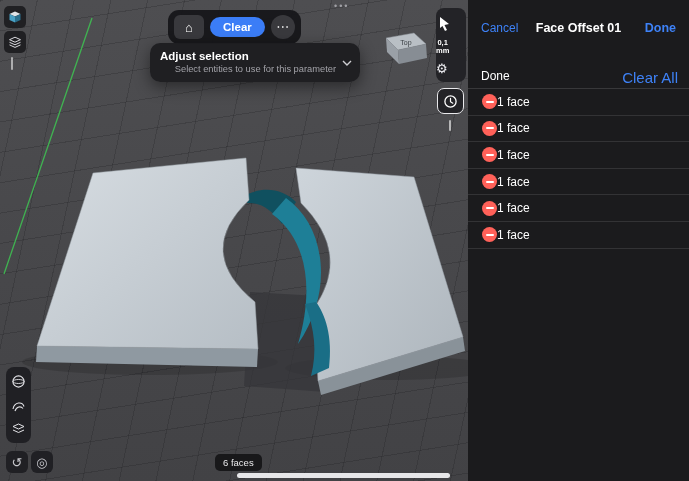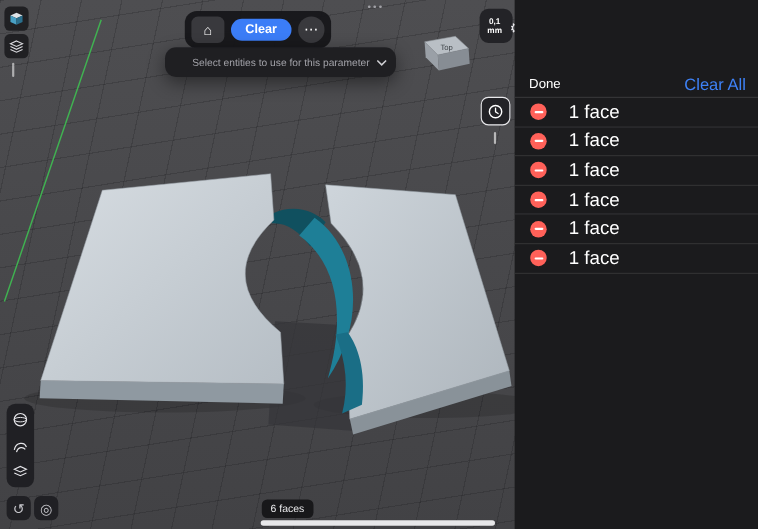--- a/index.html
+++ b/index.html
@@ -28,55 +28,55 @@
   .more-btn{width:24px;height:24px;border-radius:12px;background:#39393d;color:#fff;
     display:flex;align-items:center;justify-content:center;font-size:13px;line-height:0;}
   
   .popup{position:absolute;left:150px;top:43px;width:176px;background:rgba(30,30,33,.97);
     border-radius:10px;padding:7px 24px 8px 10px;box-shadow:0 5px 16px rgba(0,0,0,.45);}
   .popup-title{color:#fff;font-size:11.5px;font-weight:bold;}
   .popup-sub{color:#a2a2a8;font-size:9.3px;margin-top:2px;white-space:nowrap;text-align:right;}
   .popup-chevron{position:absolute;right:8px;top:50%;margin-top:-3px;}
   
   .rtools{position:absolute;left:436px;top:8px;width:30px;background:#232327;border-radius:8px;
-    padding:7px 0;display:flex;flex-direction:row;align-items:flex-end;gap:7px;}
+    padding:7px 0;display:flex;flex-direction:column;align-items:flex-start;gap:7px;}
   .snap-text{color:#fff;font-size:7.5px;font-weight:bold;line-height:8px;text-align:center;}
   .gear{color:#ececf0;font-size:13px;line-height:13px;}
   .history-btn{position:absolute;left:437px;top:88px;width:27px;height:26px;border-radius:7px;
     border:1.5px solid #e9e9ec;background:#232327;display:flex;align-items:center;justify-content:center;box-sizing:border-box;}
   .r-tick{position:absolute;left:449px;top:120px;width:2px;height:11px;border-radius:1px;
     background:rgba(255,255,255,.6);}
   
   .bl-tools{position:absolute;left:6px;top:367px;width:25px;background:#202024;border-radius:8px;
     padding:7px 0;display:flex;flex-direction:column;align-items:center;gap:9px;}
   .bl-btn{position:absolute;width:22px;height:22px;border-radius:6px;background:#202024;
     color:#c7c7cc;font-size:13px;display:flex;align-items:center;justify-content:center;}
   
   .faces-badge{position:absolute;left:215px;top:454px;background:rgba(18,18,21,.88);
-    color:#eaeaec;font-size:9.5px;padding:3px 8px;border-radius:5px;margin-left:23px;}
+    color:#eaeaec;font-size:9.5px;padding:3px 8px;border-radius:5px;}
   .mt-dots{position:absolute;left:334px;top:1px;color:#a0a0a5;font-size:9px;letter-spacing:2px;}
   .home-indicator{position:absolute;left:237px;top:473px;width:213px;height:4.5px;
     border-radius:2.5px;background:#e7e7e9;}
   
   .panel{position:absolute;left:468px;top:0;width:221px;height:481px;background:#1b1b1d;}
   .panel-header{position:relative;height:44px;}
   .cancel{position:absolute;left:13px;top:21px;color:#3e82f7;font-size:12px;}
   .panel-title{position:absolute;left:0;right:0;top:21px;text-align:center;color:#fff;
     font-size:12.5px;font-weight:bold;}
   .done{position:absolute;right:13px;top:21px;color:#3e82f7;font-size:12.5px;font-weight:bold;}
   .face-head{position:absolute;left:0;right:0;top:66px;height:22px;}
   .face-label{position:absolute;left:13px;top:3px;color:#fff;font-size:12px;}
   .clear-all{position:absolute;right:11px;top:3px;color:#3e82f7;font-size:15px;}
   .rows{position:absolute;left:0;right:0;top:88px;border-top:1px solid #38383a;}
   .face-row{display:flex;align-items:center;height:25.6px;padding-left:14px;
     border-bottom:1px solid #333335;}
   .remove-icon{width:15px;height:15px;border-radius:50%;background:#ff6159;position:relative;flex:0 0 auto;}
   .remove-icon::after{content:"";position:absolute;left:3.5px;right:3.5px;top:6.6px;height:1.9px;
     border-radius:1px;background:#fff;}
-  .face-row-label{color:#fff;font-size:17px;margin-left:20px;}
+  .face-row-label{color:#fff;font-size:12px;margin-left:0;}
   svg{display:block;}
 </style>
 </head>
 <body>
 
 <div class="screen">
 
   <div class="viewport">
 
     <svg class="scene" width="468" height="481" viewBox="0 0 468 481">
@@ -137,20 +137,21 @@
       <div class="home-btn">
         <span>⌂</span>
       </div>
       <div class="share-btn">Clear</div>
       <div class="more-btn">
         <span>⋯</span>
       </div>
     </div>
 
     <div class="popup">
+      <div class="popup-title">Adjust selection</div>
       <div class="popup-sub">Select entities to use for this parameter</div>
       <svg class="popup-chevron" width="10" height="6" viewBox="0 0 10 6">
         <path d="M1,1 L5,5 L9,1" fill="none" stroke="#cfcfd3" stroke-width="1.4"></path>
       </svg>
     </div>
 
     <div class="rtools">
       <svg width="16" height="17" viewBox="0 0 16 17">
         <path d="M4,2 L13,9 L8.5,10 L11,15 L9,16 L6.5,11 L4,13 Z" fill="#fff"></path>
       </svg>
@@ -190,20 +191,25 @@
     <div class="bl-btn" style="left:31px;top:451px">
       <span>◎</span>
     </div>
 
     <div class="faces-badge">6 faces</div>
     <div class="mt-dots">•••</div>
     <div class="home-indicator"></div>
   </div>
 
   <div class="panel">
+    <div class="panel-header">
+      <div class="cancel">Cancel</div>
+      <div class="panel-title">Face Offset 01</div>
+      <div class="done">Done</div>
+    </div>
 
     <div class="face-head">
       <div class="face-label">Done</div>
       <div class="clear-all">Clear All</div>
     </div>
 
     <div class="rows">
       <div class="face-row">
         <div class="remove-icon"></div>
         <div class="face-row-label">1 face</div>

